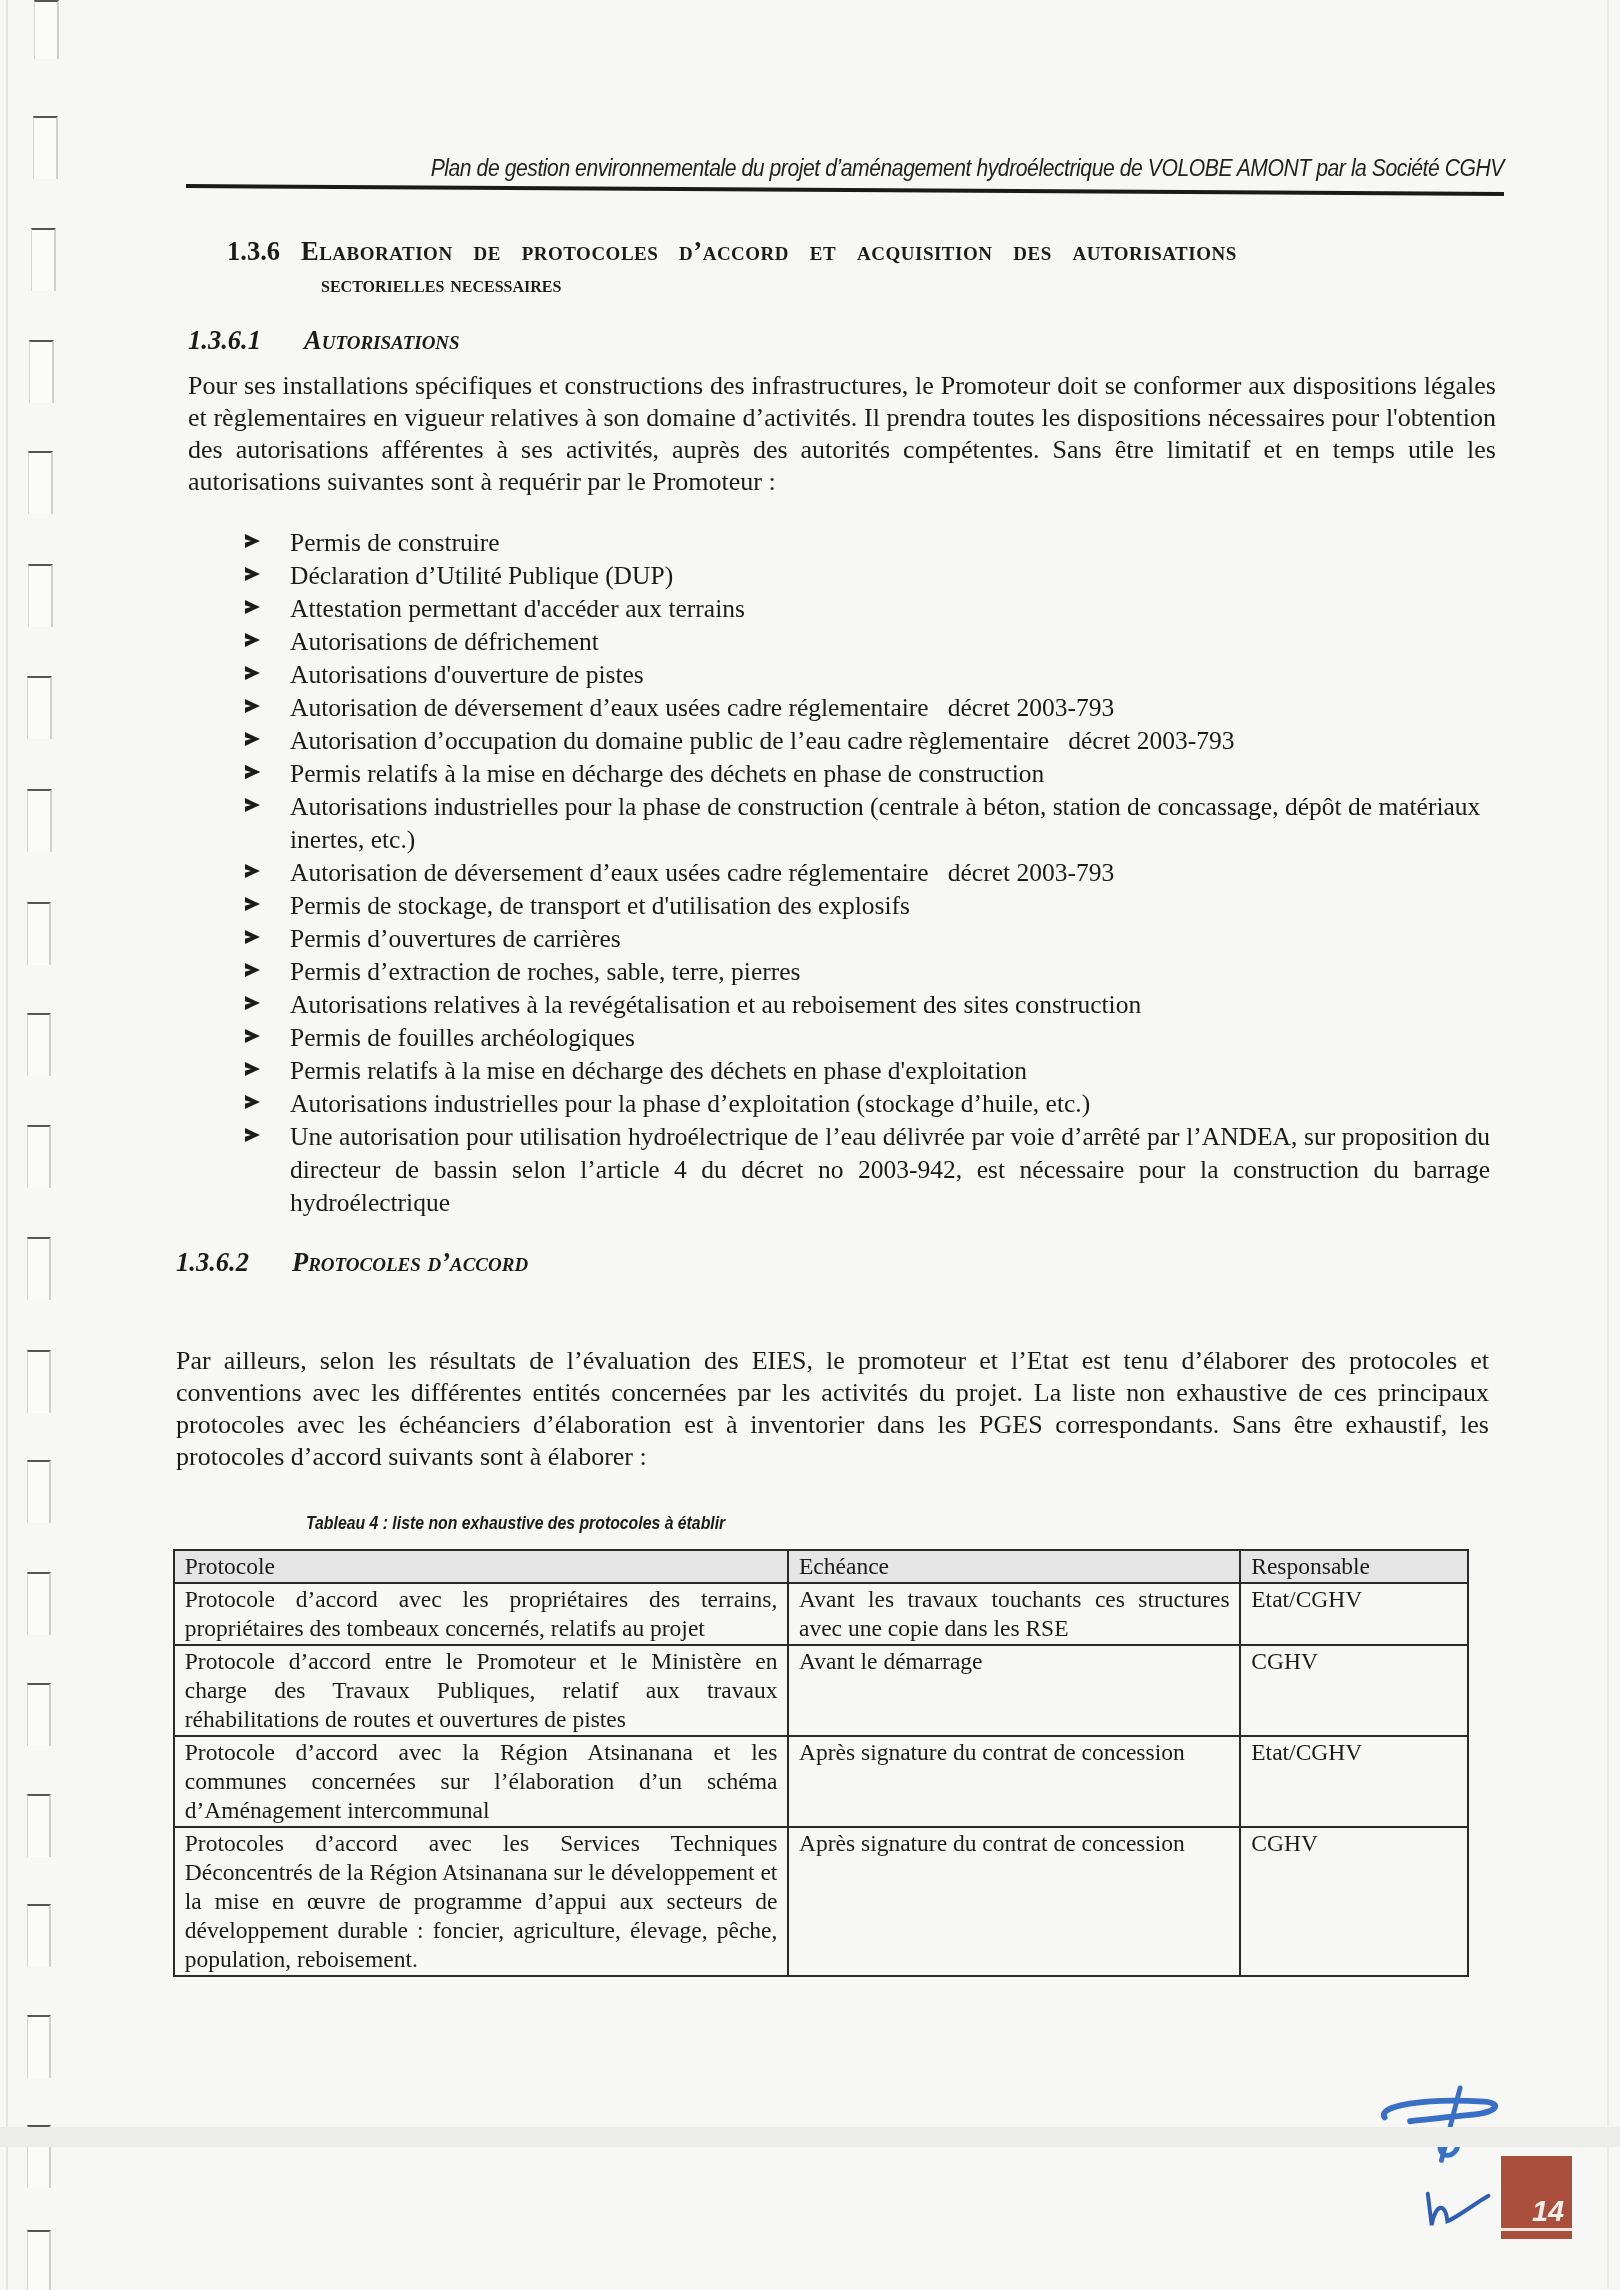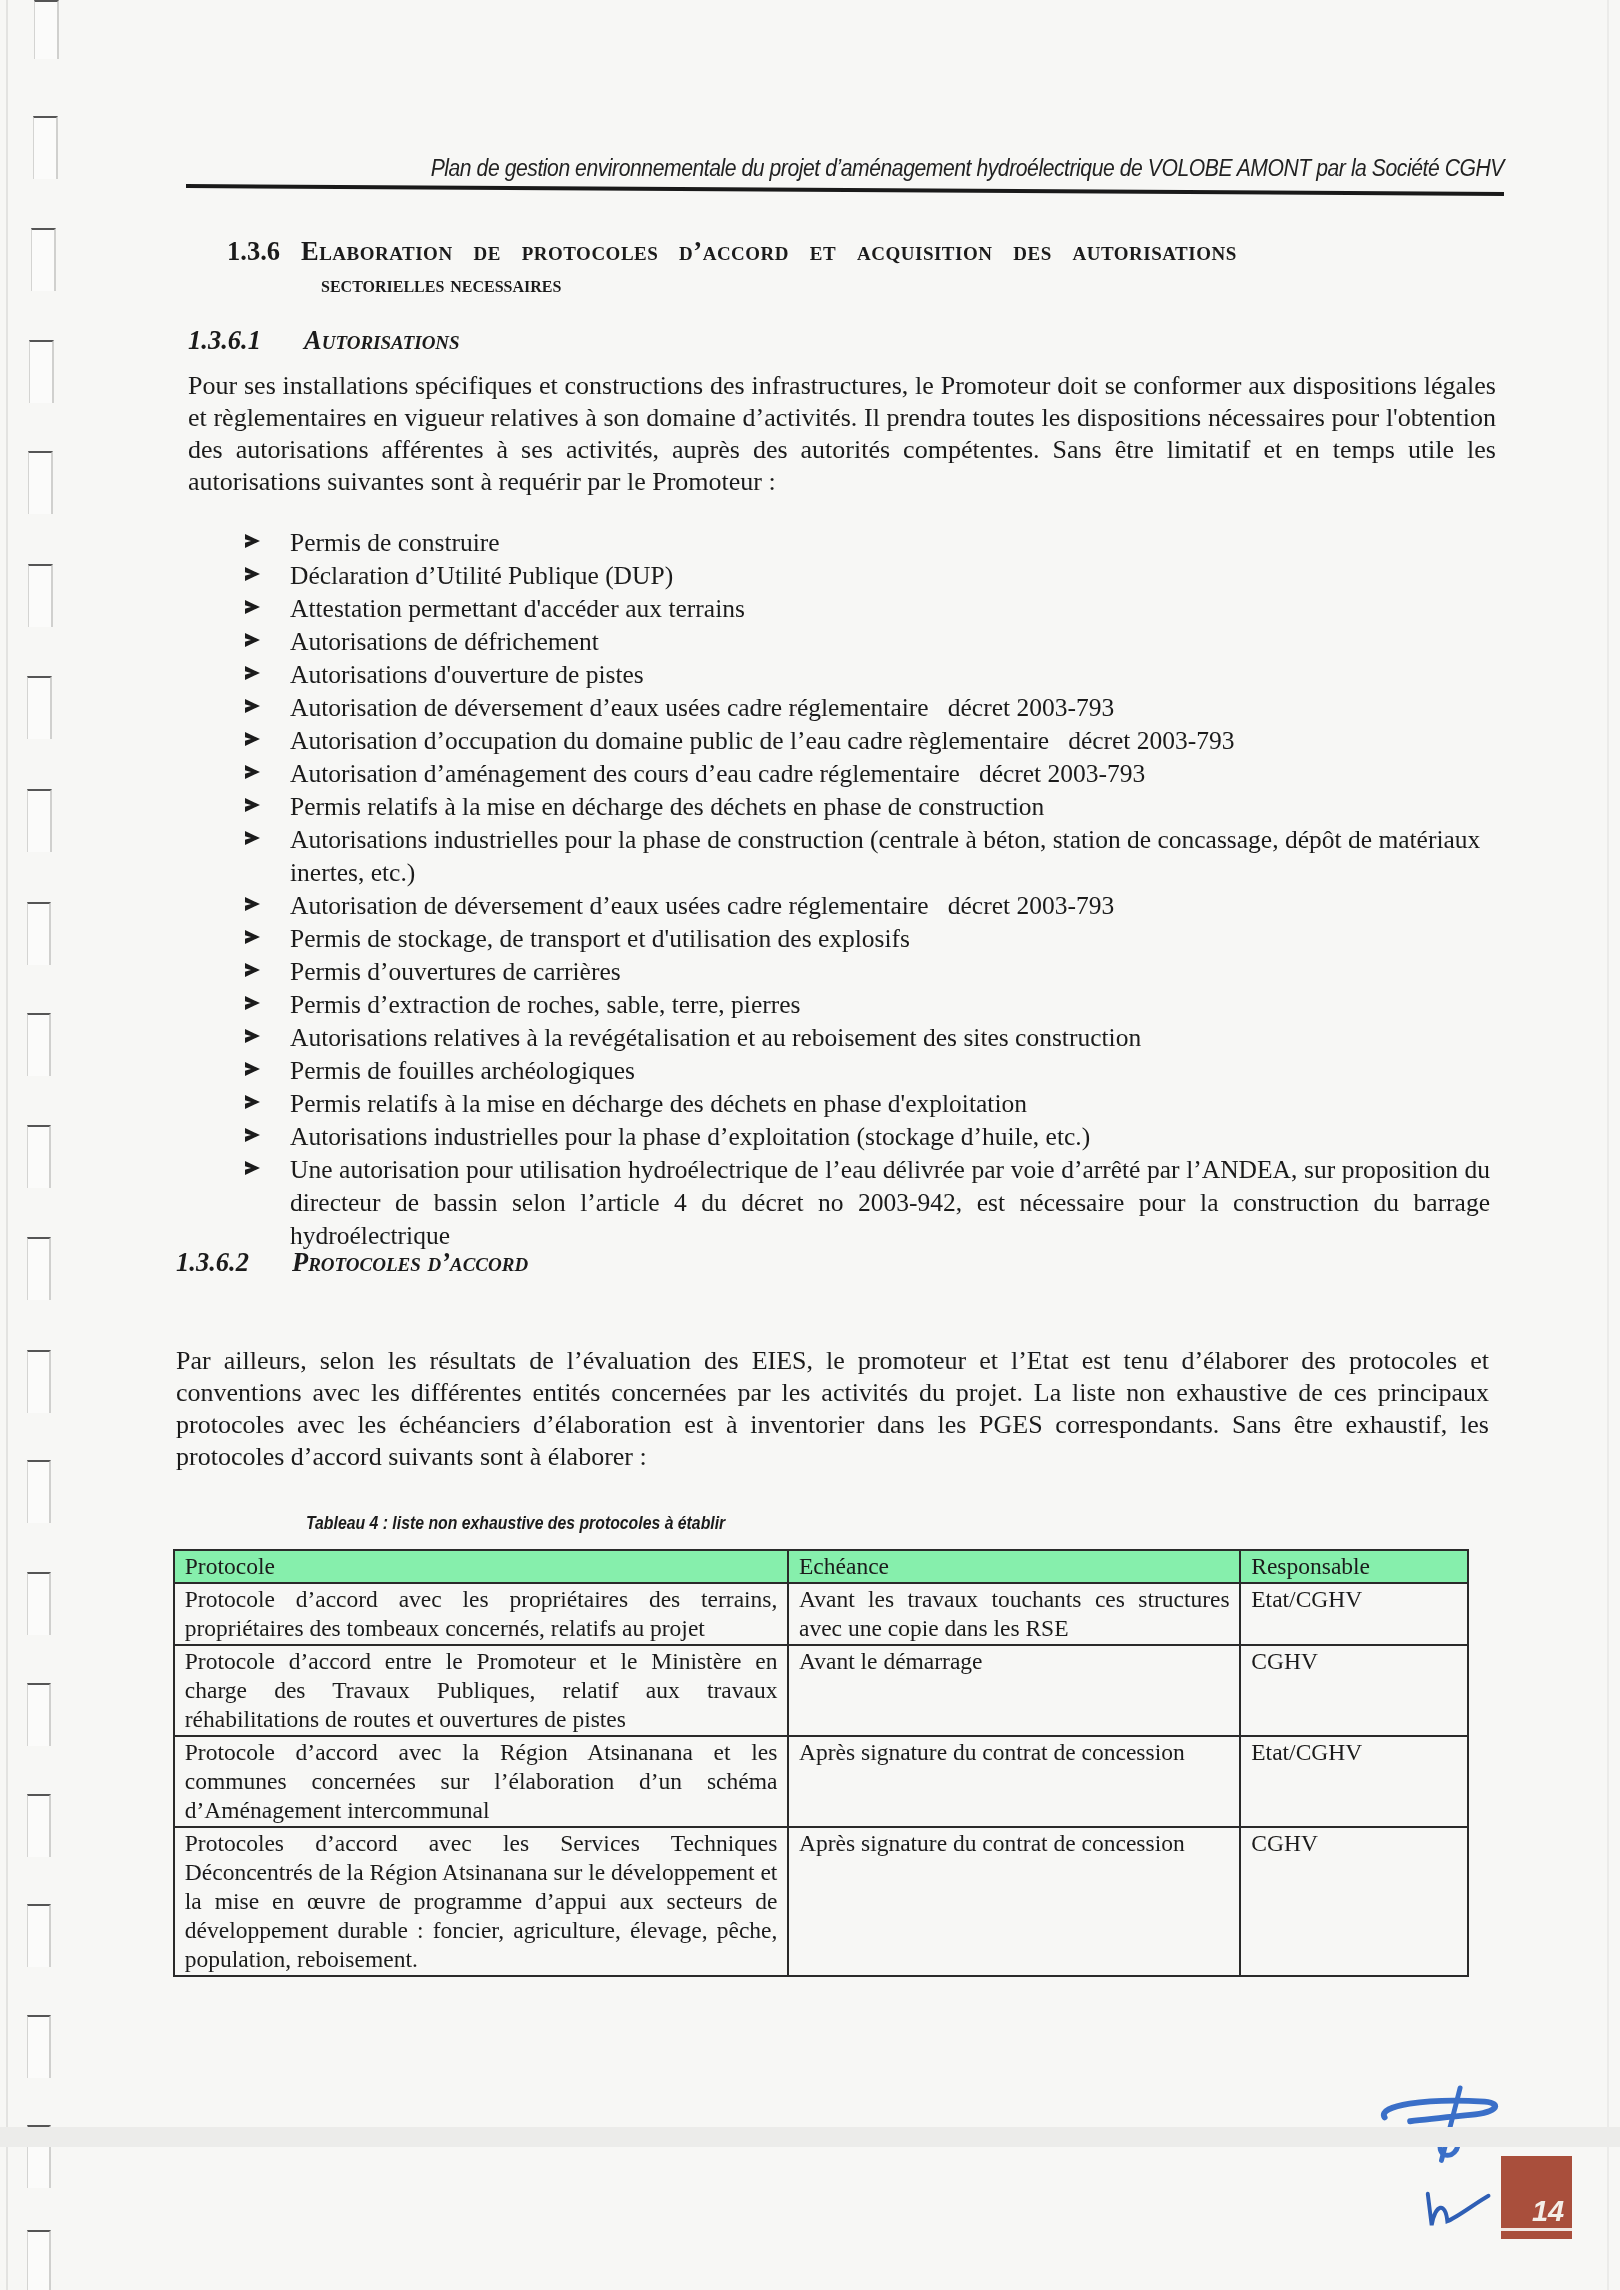--- a/index.html
+++ b/index.html
@@ -54,21 +54,21 @@
   .caption {
     position: absolute; left: 306px; top: 1512px;
     font-family: "Liberation Sans", "DejaVu Sans", sans-serif; font-style: italic; font-weight: bold;
     font-size: 18.6px; transform: scaleX(0.85); transform-origin: left center;
   }
   table.proto {
     position: absolute; left: 173px; top: 1549px; width: 1296px; border-collapse: collapse;
     font-size: 23.5px; line-height: 29px;
   }
   table.proto th, table.proto td { border: 2px solid #2a2a2a; padding: 1px 9.8px; vertical-align: top; text-align: left; }
-  table.proto th { background: #86efac; font-weight: normal; }
+  table.proto th { background: #e5e5e5; font-weight: normal; }
   table.proto td.just { text-align: justify; text-align-last: left; }
   .col1 { width: 593px; } .col2 { width: 431px; } .col3 { width: 206px; }
   .sig { position: absolute; left: 1367px; top: 2076px; width: 147px; height: 167px; }
   .pagebox {
     position: absolute; left: 1501px; top: 2156px; width: 71px; height: 83px; background: #a94f3c;
   }
   .pagebox .bar { position: absolute; left: 0; right: 0; bottom: 7.8px; height: 2.9px; background: #f1e8e4; }
   .pagebox .num {
     position: absolute; right: 7.8px; bottom: 10.8px; color: #f4efe9; font-family: "Liberation Sans", "DejaVu Sans", sans-serif;
     font-style: italic; font-weight: bold; font-size: 29px;
@@ -121,21 +121,21 @@
   <p class="para" style="left:188px;top:370px;width:1308px;margin:0;">Pour ses installations spécifiques et constructions des infrastructures, le Promoteur doit se conformer aux dispositions légales et règlementaires en vigueur relatives à son domaine d’activités. Il prendra toutes les dispositions nécessaires pour l'obtention des autorisations afférentes à ses activités, auprès des autorités compétentes. Sans être limitatif et en temps utile les autorisations suivantes sont à requérir par le Promoteur :</p>
 
   <ul class="bullets">
     <li><span class="arrow"></span><span>Permis de construire</span></li>
     <li><span class="arrow"></span><span>Déclaration d’Utilité Publique (DUP)</span></li>
     <li><span class="arrow"></span><span>Attestation permettant d'accéder aux terrains</span></li>
     <li><span class="arrow"></span><span>Autorisations de défrichement</span></li>
     <li><span class="arrow"></span><span>Autorisations d'ouverture de pistes</span></li>
     <li><span class="arrow"></span><span style="white-space:pre;">Autorisation de déversement d’eaux usées cadre réglementaire   décret 2003-793</span></li>
     <li><span class="arrow"></span><span style="white-space:pre;">Autorisation d’occupation du domaine public de l’eau cadre règlementaire   décret 2003-793</span></li>
-    <li><span class="arrow"></span><span style="white-space:pre;">Autorisation d’aménagement des cours d’eau cadre réglementaire   décret 2003-793</span></li>
+    <li><span class="arrow"></span></li>
     <li><span class="arrow"></span><span>Permis relatifs à la mise en décharge des déchets en phase de construction</span></li>
     <li><span class="arrow"></span><span>Autorisations industrielles pour la phase de construction (centrale à béton, station de concassage, dépôt de matériaux inertes, etc.)</span></li>
     <li><span class="arrow"></span><span style="white-space:pre;">Autorisation de déversement d’eaux usées cadre réglementaire   décret 2003-793</span></li>
     <li><span class="arrow"></span><span>Permis de stockage, de transport et d'utilisation des explosifs</span></li>
     <li><span class="arrow"></span><span>Permis d’ouvertures de carrières</span></li>
     <li><span class="arrow"></span><span>Permis d’extraction de roches, sable, terre, pierres</span></li>
     <li><span class="arrow"></span><span>Autorisations relatives à la revégétalisation et au reboisement des sites construction</span></li>
     <li><span class="arrow"></span><span>Permis de fouilles archéologiques</span></li>
     <li><span class="arrow"></span><span>Permis relatifs à la mise en décharge des déchets en phase d'exploitation</span></li>
     <li><span class="arrow"></span><span>Autorisations industrielles pour la phase d’exploitation (stockage d’huile, etc.)</span></li>

